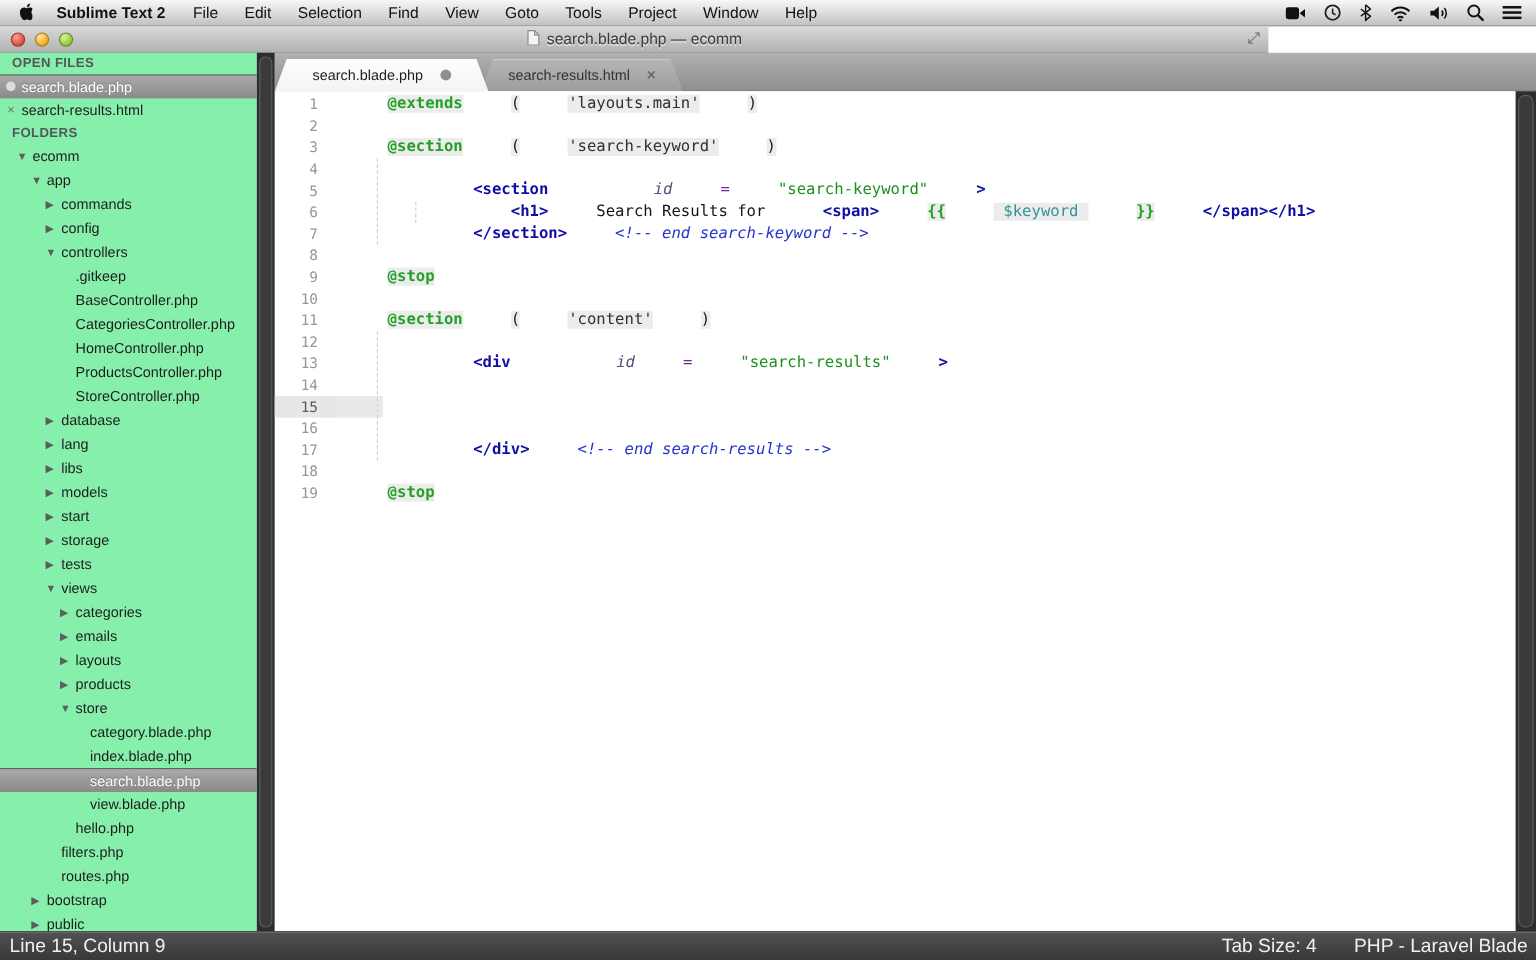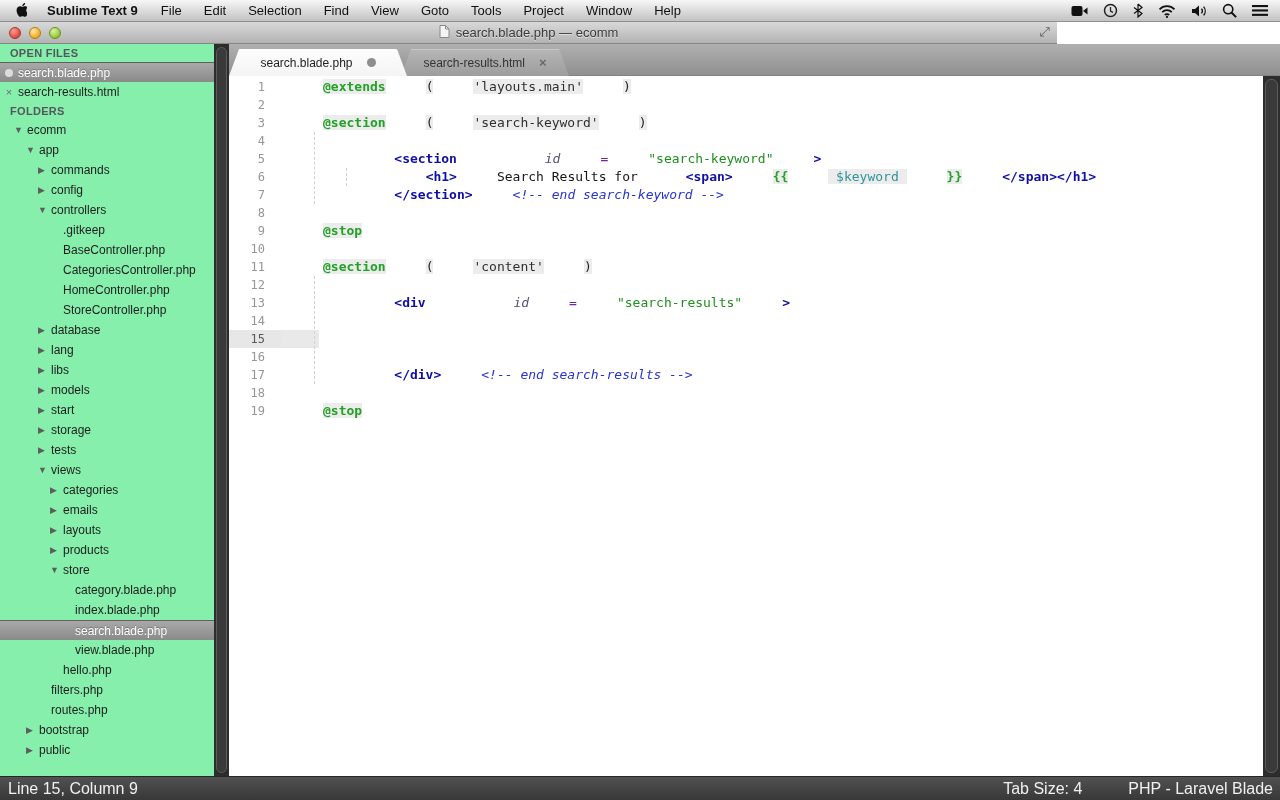--- a/index.html
+++ b/index.html
@@ -88,32 +88,32 @@
   .tk-txt  { color:#151515; }
   .tk-blade{ color:#23a126; font-weight:bold; background:#ececec; }
   .tk-var  { color:#2e9599; background:#ececec; }
   .tk-com  { color:#2733cc; font-style:italic; }
 
   
   .statusbar { position:absolute; left:0; top:776px; width:1280px; height:24px;
     background:linear-gradient(#515151,#383838); border-top:1px solid #262626;
     color:#f0f0f0; font-size:16px; display:flex; align-items:center; }
   .sb-left { padding-left:8px; }
-  .sb-right { margin-left:auto; display:flex; gap:46px; padding-right:7px;align-items:flex-end; }
+  .sb-right { margin-left:auto; display:flex; gap:31px; padding-right:7px;align-items:flex-end; }
 </style>
 </head>
 <body>
 
 <div class="menubar">
   <span class="apple">
     <svg width="13" height="15" viewBox="0 0 17 21">
         <path fill="#111" d="M11.2 5.4c-.8 0-2-.9-3.3-.9-1.7 0-3.2 1-4.1 2.5-1.7 3-.4 7.4 1.3 9.9.8 1.2 1.8 2.5 3.1 2.5 1.2 0 1.7-.8 3.2-.8 1.5 0 1.9.8 3.3.8 1.3 0 2.2-1.2 3-2.4.9-1.4 1.3-2.7 1.4-2.8-.1 0-2.6-1-2.6-4 0-2.5 2-3.7 2.1-3.7-1.2-1.7-3-1.9-3.6-1.9-1.6-.2-3 .8-3.8.8zM14 2.9c.7-.8 1.1-2 1-3.1-1 0-2.2.7-2.9 1.5-.6.7-1.2 1.9-1 3 1.1.1 2.2-.6 2.9-1.4z"></path>
       </svg>
   </span>
-  <span class="appname">Sublime Text 9</span>
+  <span class="appname">Sublime Text 2</span>
   <span style="display:flex;">
       <span class="menu-item">File</span>
       <span class="menu-item">Edit</span>
       <span class="menu-item">Selection</span>
       <span class="menu-item">Find</span>
       <span class="menu-item">View</span>
       <span class="menu-item">Goto</span>
       <span class="menu-item">Tools</span>
       <span class="menu-item">Project</span>
       <span class="menu-item">Window</span>
@@ -231,20 +231,24 @@
           <span class="tri"></span>
           <span>BaseController.php</span>
         </div>
         <div class="tree-row" style="padding-left: 50px;">
           <span class="tri"></span>
           <span>CategoriesController.php</span>
         </div>
         <div class="tree-row" style="padding-left: 50px;">
           <span class="tri"></span>
           <span>HomeController.php</span>
+        </div>
+        <div class="tree-row" style="padding-left: 50px;">
+          <span class="tri"></span>
+          <span>ProductsController.php</span>
         </div>
         <div class="tree-row" style="padding-left: 50px;">
           <span class="tri"></span>
           <span>StoreController.php</span>
         </div>
         <div class="tree-row" style="padding-left: 38px;">
           <span class="tri">▶</span>
           <span>database</span>
         </div>
         <div class="tree-row" style="padding-left: 38px;">

